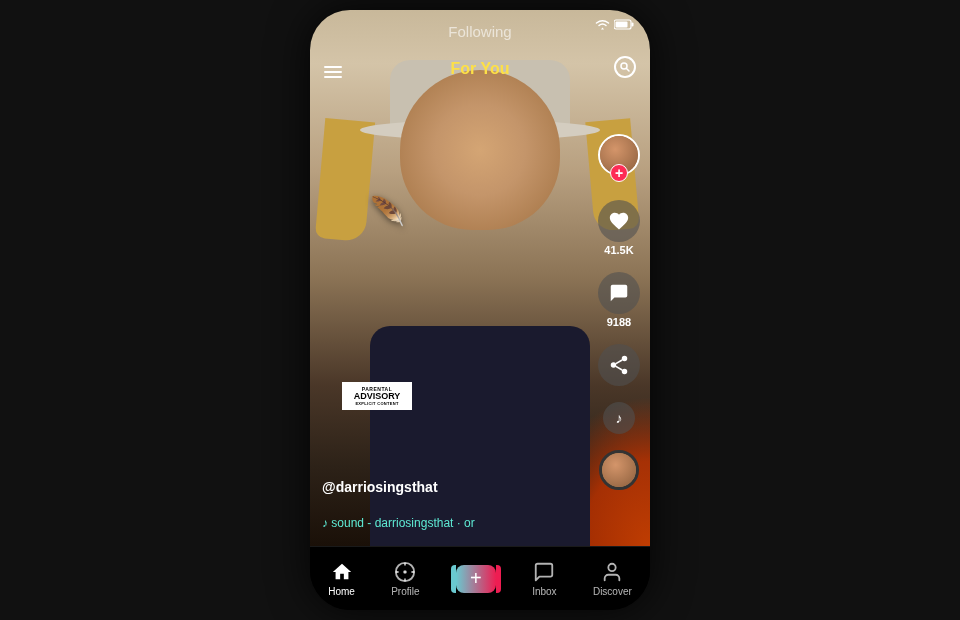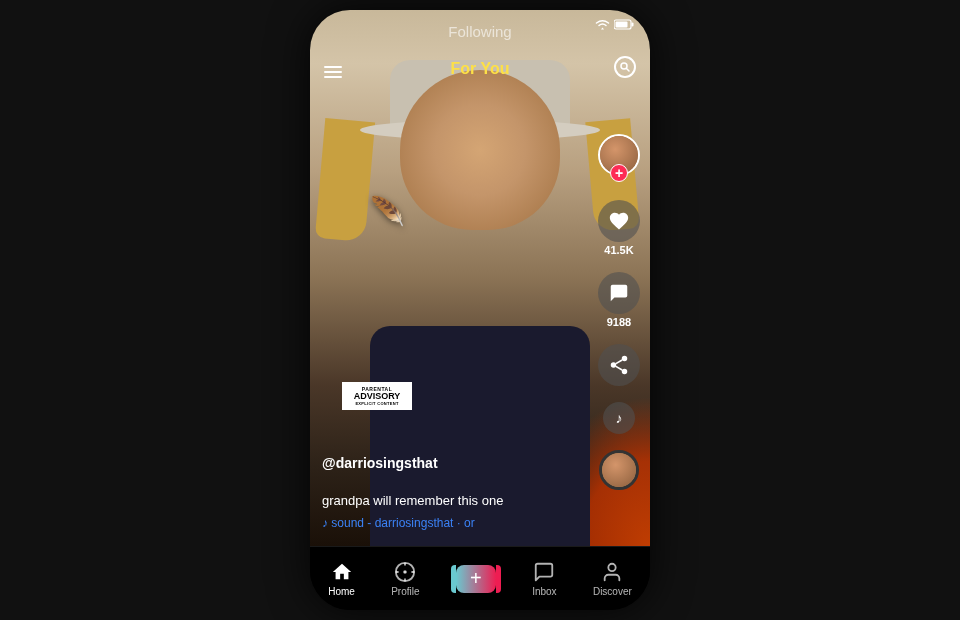--- a/index.html
+++ b/index.html
@@ -295,21 +295,21 @@
       font-size: 13px;
       color: white;
       margin-bottom: 6px;
       line-height: 1.4;
     }
     .sound-row {
       display: flex;
       align-items: center;
       gap: 4px;
       font-size: 12px;
-      color: #3b82f6;
+      color: #5eead4;
       text-align: center;
     }
 
     
     .advisory {
       position: absolute;
       left: 20px;
       bottom: 200px;
       z-index: 10;
       margin-left: 12px;
@@ -540,21 +540,20 @@
   <div class="advisory">
     <div class="advisory-box">
       <div class="advisory-top">PARENTAL</div>
       <div class="advisory-main">ADVISORY</div>
       <div class="advisory-sub">EXPLICIT CONTENT</div>
     </div>
   </div>
 
   <div class="bottom-info">
     <div class="username">@darriosingsthat</div>
-    <div class="caption">grandpa will remember this one</div>
     <div class="sound-row">
       <span>♪ sound - darriosingsthat · or</span>
     </div>
   </div>
 
   <div class="bottom-nav">
 
     <div class="nav-item active">
       <svg width="22" height="22" viewBox="0 0 24 24" fill="white">
         <path d="M10 20v-6h4v6h5v-8h3L12 3 2 12h3v8z"></path>

